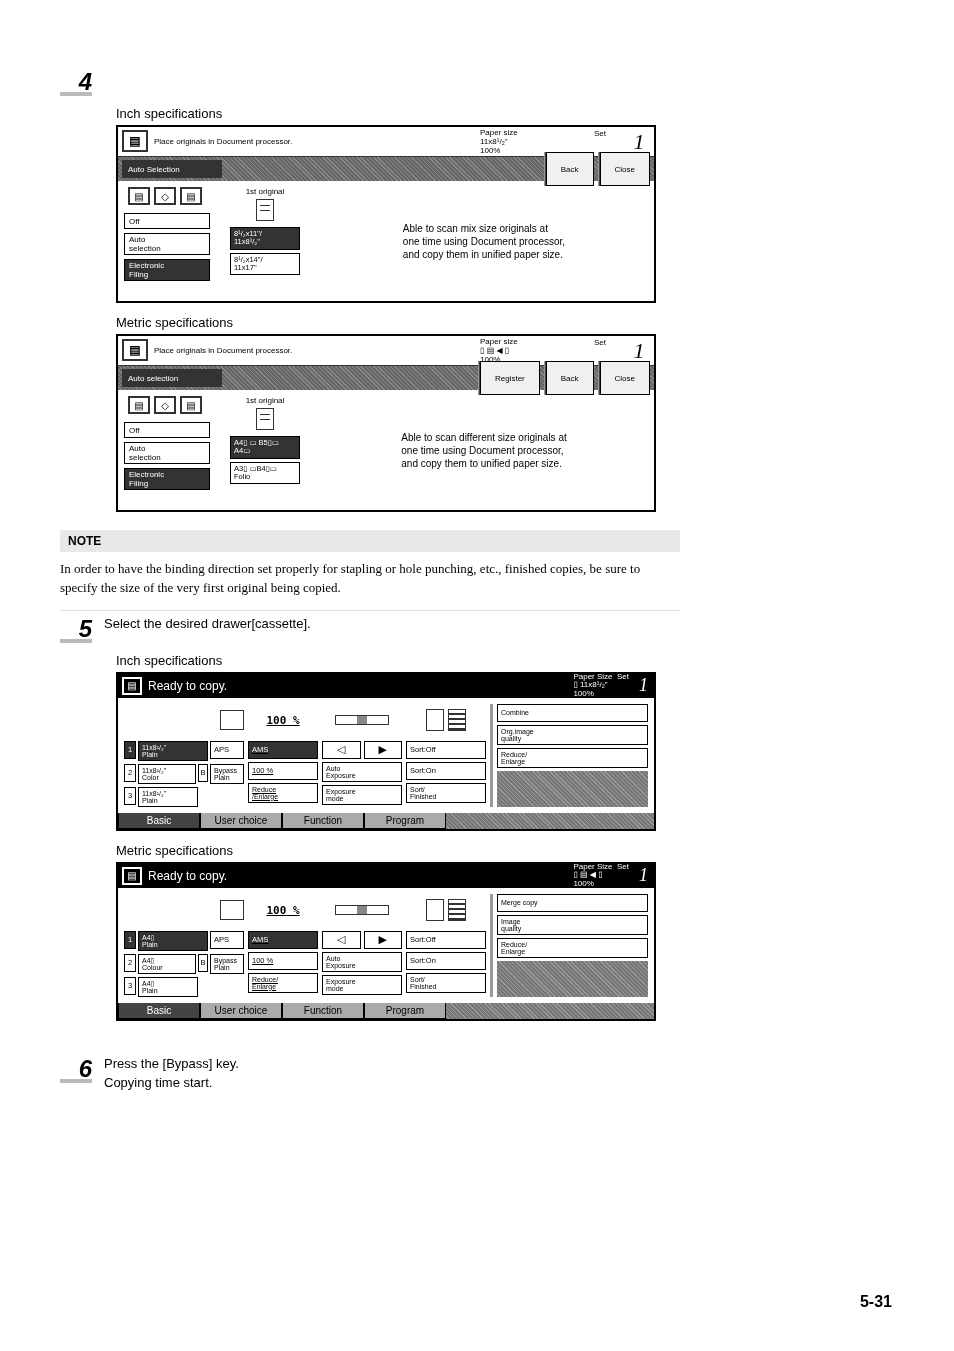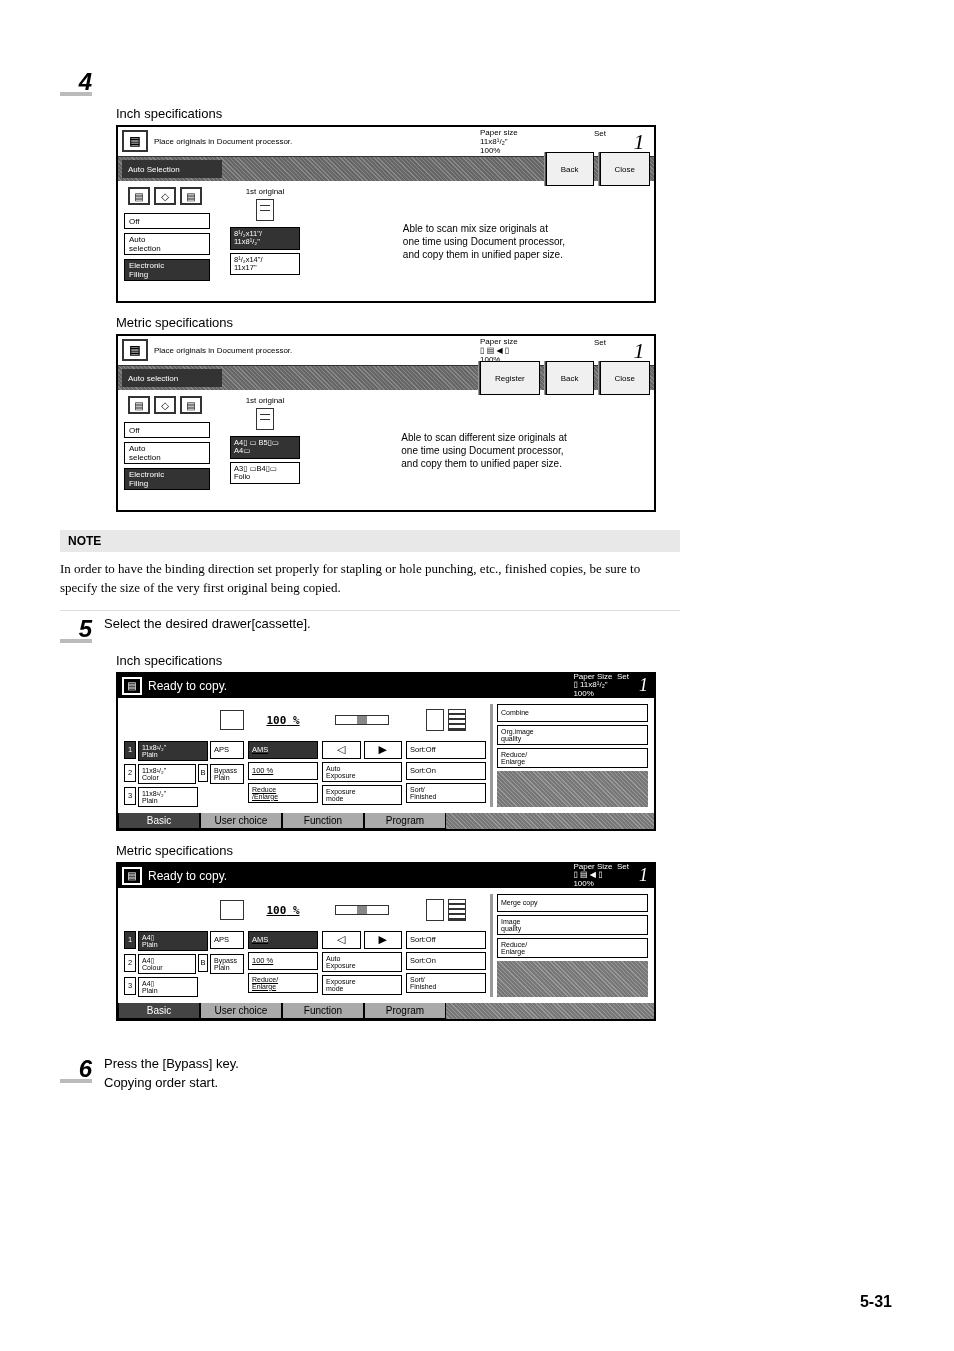--- a/index.html
+++ b/index.html
@@ -362,19 +362,19 @@
   </div>
 
   <div style="height:22px;"></div>
 
   <div class="step">
     <div class="step-num-box">
         <div class="step-num">6</div>
       </div>
     <div class="step-text">
       <span>Press the [Bypass] key.</span><br>
-      <span>Copying order start.</span>
+      <span>Copying time start.</span>
     </div>
   </div>
 
 </div>
 
 <div class="page-num">5-31</div>
 
 </body></html>

